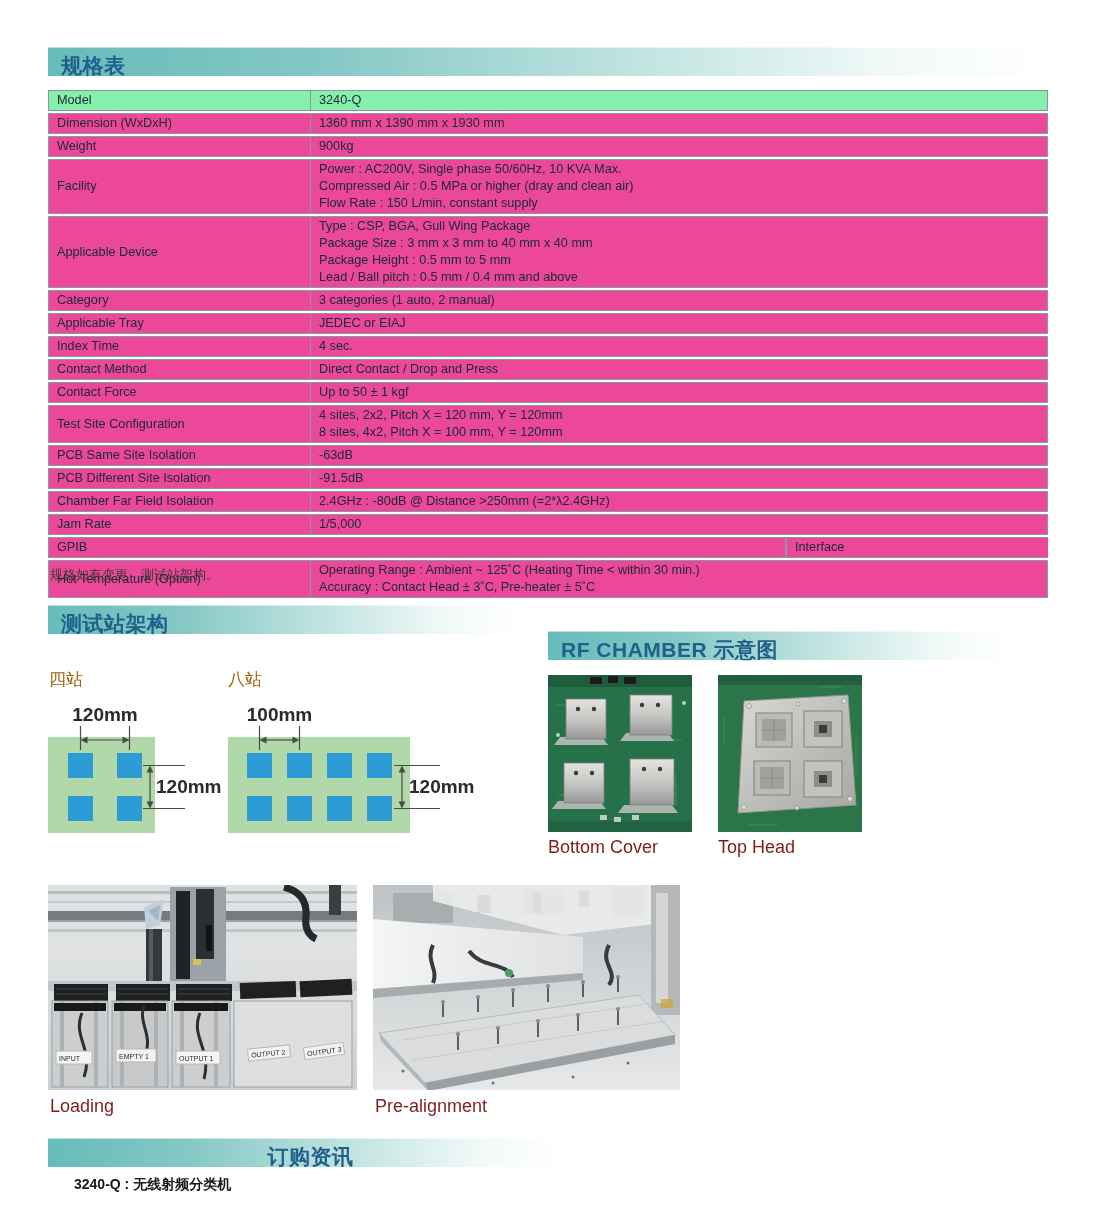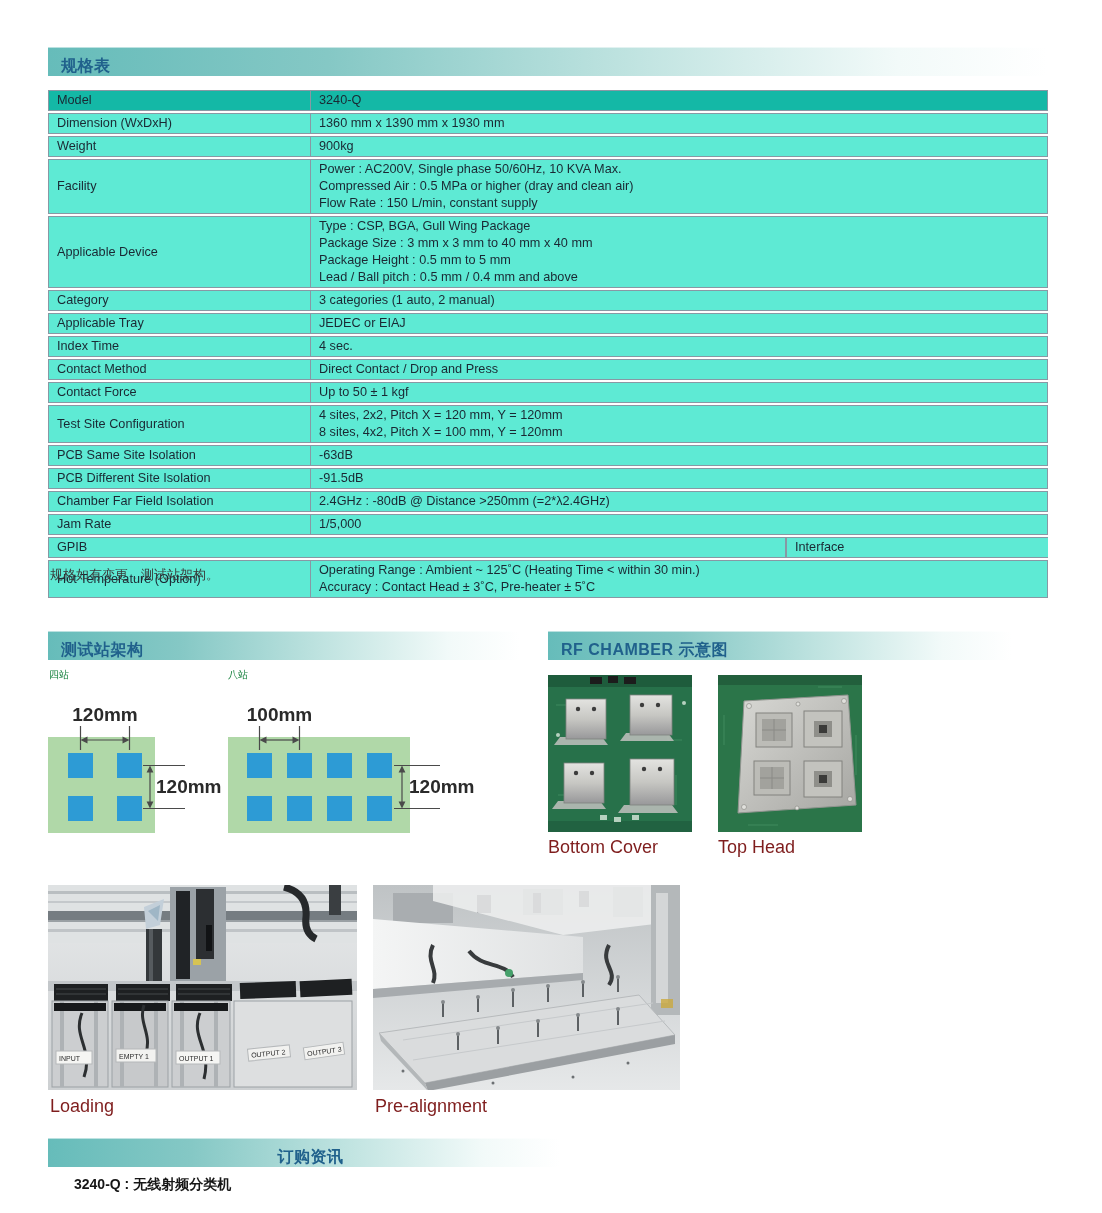--- a/index.html
+++ b/index.html
@@ -4,38 +4,38 @@
 <style>
   html,body { margin:0; padding:0; background:#ffffff; }
   .page { position:relative; width:1102px; height:1213px; background:#ffffff;
           font-family:"Liberation Sans","DejaVu Sans",sans-serif; overflow:hidden; }
 
   
   .section-bar { position:absolute; height:29px; box-sizing:border-box;
     display:flex; align-items:center; padding-left:13px;
     background:linear-gradient(90deg,#66bcba 0%,#85c8c5 28%,#bfe3e0 58%,#f2faf9 85%,#ffffff 100%);
     border-top:1px solid rgba(255,255,255,.55); }
-  .bar-title { font-size:16px; font-weight:bold; color:#20618c; letter-spacing:.5px;margin-top:8px; }
+  .bar-title { font-size:21px; font-weight:bold; color:#20618c; letter-spacing:.5px;margin-top:8px; }
   #bar-spec  { left:48px;  top:47px;   width:1000px; }
-  #bar-test  { left:48px;  top:631px;  width:472px;text-align:center; }
+  #bar-test  { left:48px;  top:605px;  width:472px;text-align:center; }
   #bar-rf    { left:548px; top:631px;  width:464px; }
   #bar-order { left:48px;  top:1138px; width:512px;justify-content:center; }
 
   
   .spec-table { position:absolute; left:48px; top:90px; width:1000px; }
   .t-row  { display:flex; margin-bottom:2px; }
-  .t-cell { background:#5eead4; border:1px solid #8898a4; box-sizing:border-box;
+  .t-cell { background:#ec4899; border:1px solid #8898a4; box-sizing:border-box;
             color:#1a2833; font-size:12.7px; line-height:17px; padding:1px 8px; }
   .t-label { width:262px; flex:0 0 262px; border-right:none; display:flex; align-items:center; }
   .t-value { flex:1 1 auto; }
-  .t-head .t-cell { background:#14b8a6; }
+  .t-head .t-cell { background:#86efac; }
 
   .note { position:absolute; left:50px; top:566px; font-size:13px; color:#3a3a3a; }
 
-  .diagram-label { position:absolute; font-size:10px; color:#15803d; }
+  .diagram-label { position:absolute; font-size:17px; color:#a16207; }
   #label-four  { left:49px;  top:668px; }
   #label-eight { left:228px; top:668px;text-align:center; }
 
   svg.diagram { position:absolute; overflow:visible; }
   #diagram-four  { left:48px;  top:700px; }
   #diagram-eight { left:228px; top:700px; }
   .dim { font-size:19px; font-weight:600; fill:#2a2a2a; font-family:"Liberation Sans","DejaVu Sans",sans-serif; }
   .dln { stroke:#4a4a4a; stroke-width:1.2; fill:none; }
   .dhd { fill:#4a4a4a; }
 

